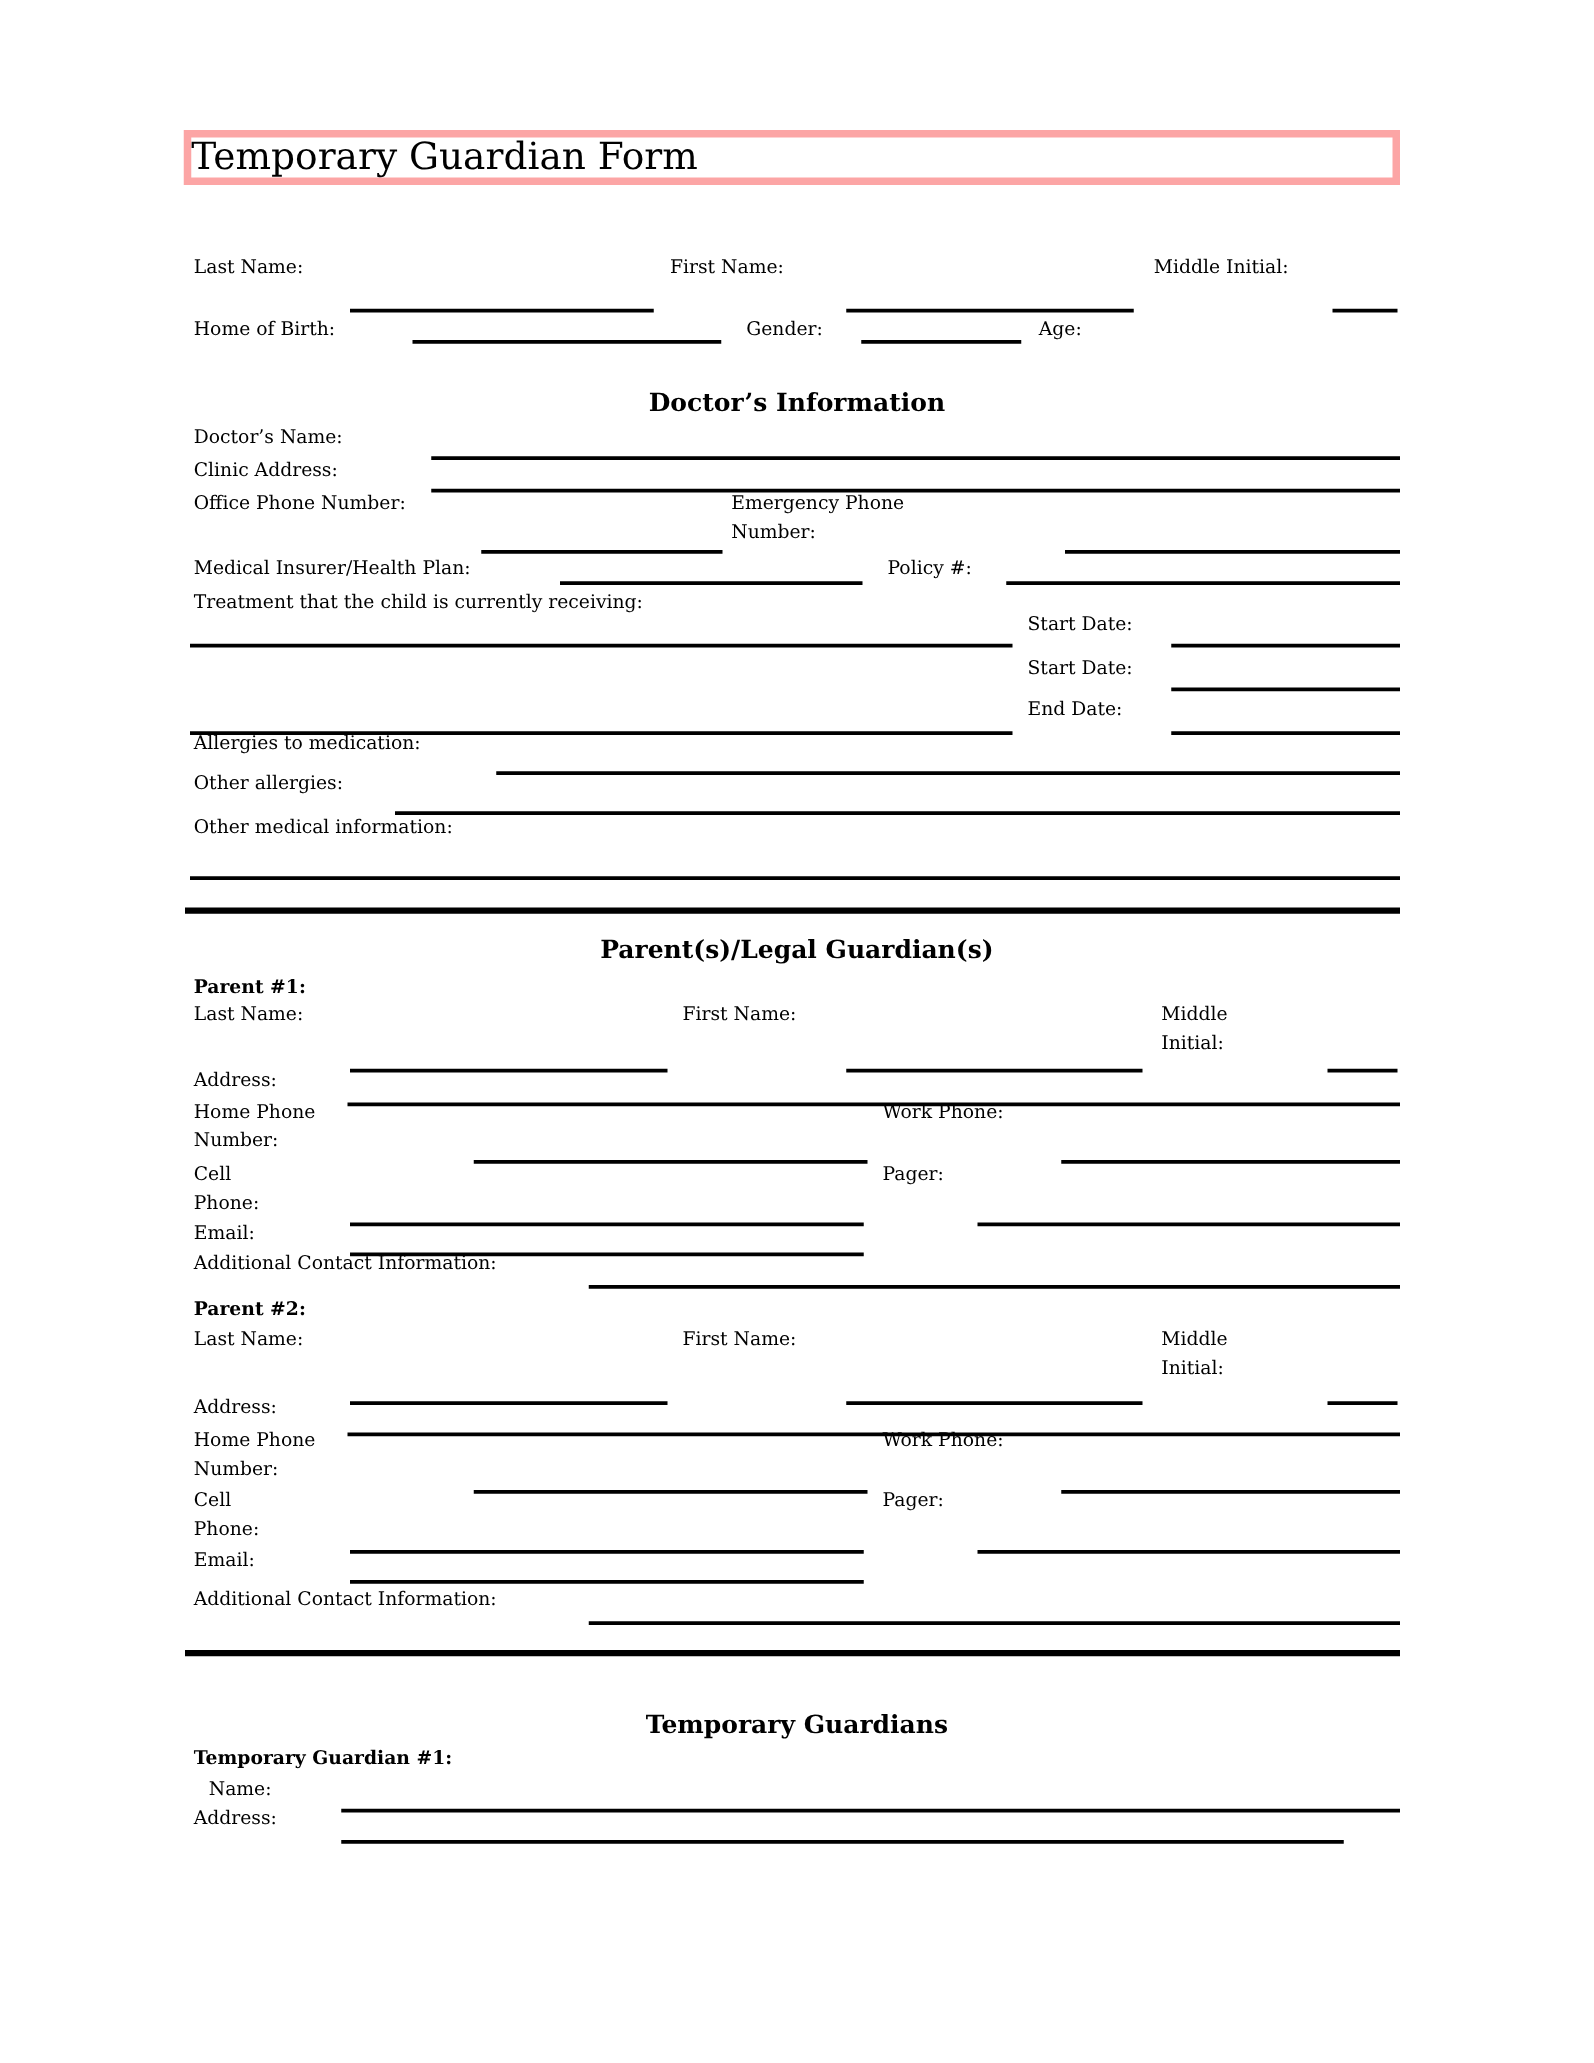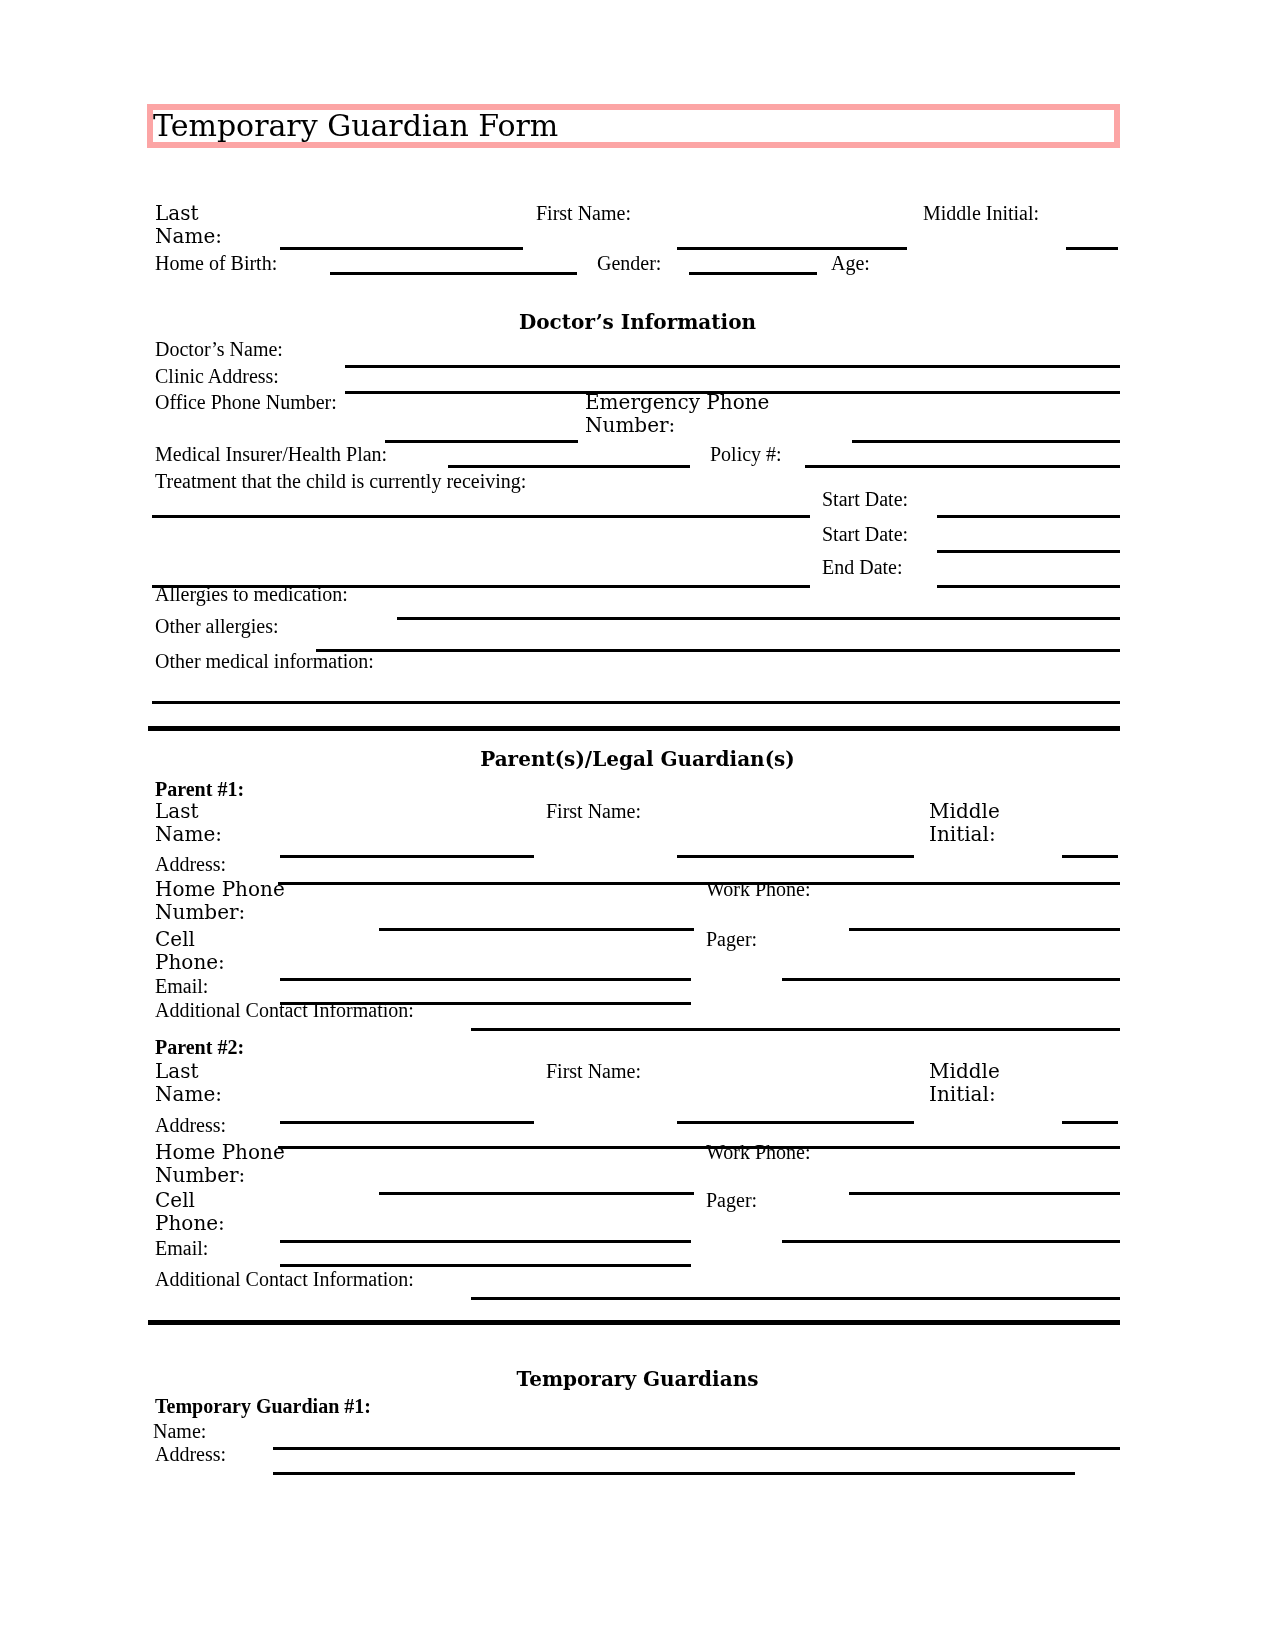--- a/index.html
+++ b/index.html
@@ -5,22 +5,22 @@
   html,body { margin:0; padding:0; background:#ffffff; }
   .page {
     position:relative;
     width:1275px; height:1650px;
     margin:0 auto;
     background:#ffffff;
     color:#000;
     font-family:"DejaVu Serif", "Liberation Serif", serif;
     overflow:hidden;
   }
-  .lbl { position:absolute; font-size:20px; line-height:23px; white-space:normal; }
-  .one { white-space:nowrap;font-family:Liberation Serif, serif; }
+  .lbl { position:absolute; font-size:15px; line-height:23px; white-space:normal; }
+  .one { white-space:nowrap; }
   .bold { font-weight:bold; }
   .hd {
     position:absolute; left:155px; width:965px;
     text-align:center; font-weight:bold; font-size:20px; line-height:23px;
   }
   .blank { position:absolute; height:3px; background:#000; }
   .rule { position:absolute; height:5px; background:#000; }
   .title-box {
     position:absolute; left:147px; top:104px;
     width:961px; height:32px;
@@ -155,19 +155,19 @@
   <div class="blank" style="left:280px;top:1264px;width:411px"></div>
 
   <div class="lbl one" style="left:155px;top:1268px">Additional Contact Information:</div>
   <div class="blank" style="left:471px;top:1297px;width:649px"></div>
 
   <div class="rule" style="left:148px;top:1320px;width:972px"></div>
 
   <div class="hd" style="top:1368px">Temporary Guardians</div>
   <div class="lbl one bold" style="left:155px;top:1395px">Temporary Guardian #1:</div>
 
-  <div class="lbl one" style="left:153px;top:1420px">Name:</div>
+  <div class="lbl one" style="left:167px;top:1420px">Name:</div>
   <div class="blank" style="left:273px;top:1447px;width:847px"></div>
 
   <div class="lbl one" style="left:155px;top:1443px">Address:</div>
   <div class="blank" style="left:273px;top:1472px;width:802px"></div>
 
 </div>
 
 </body></html>

